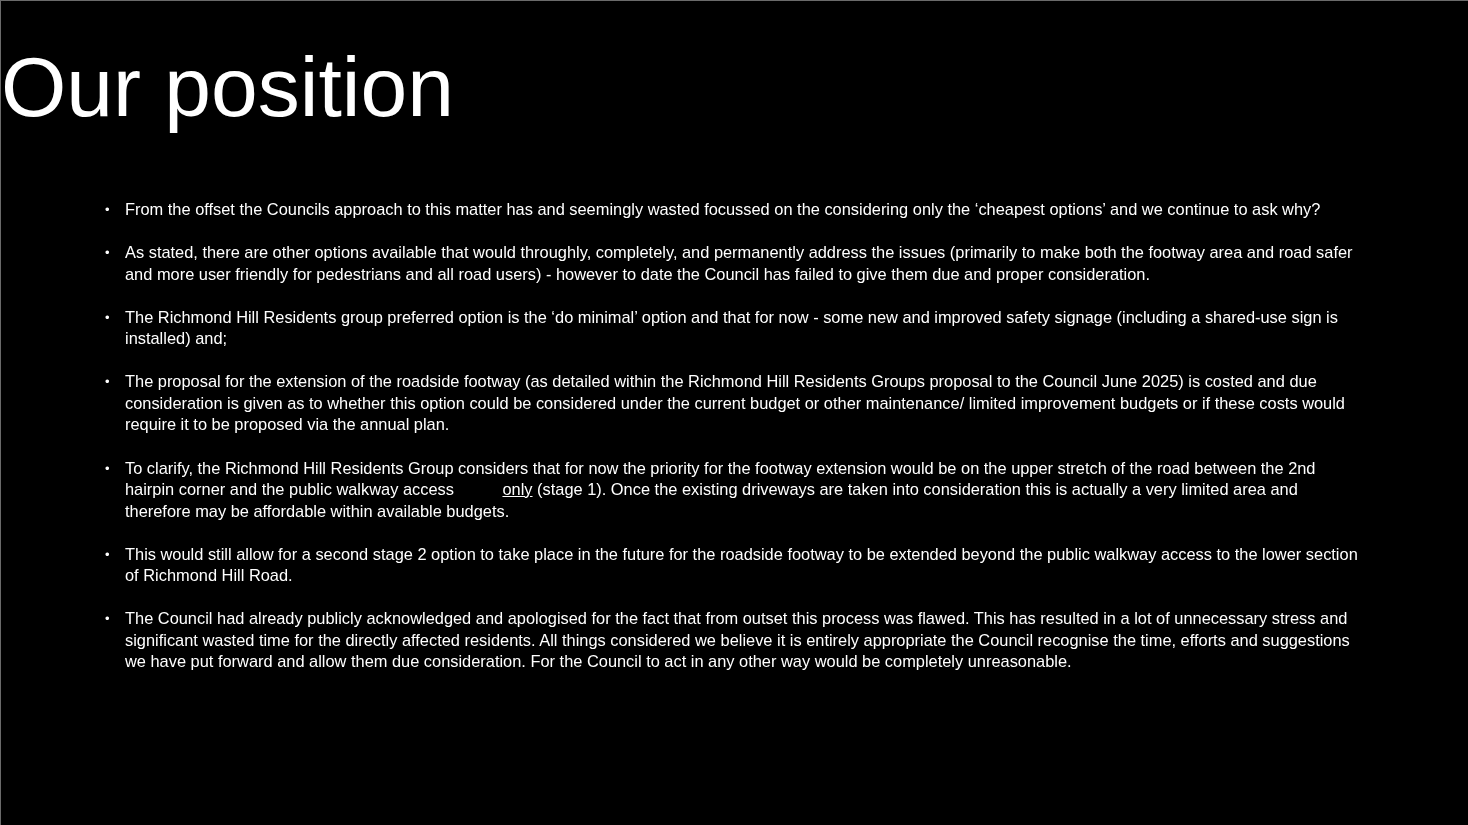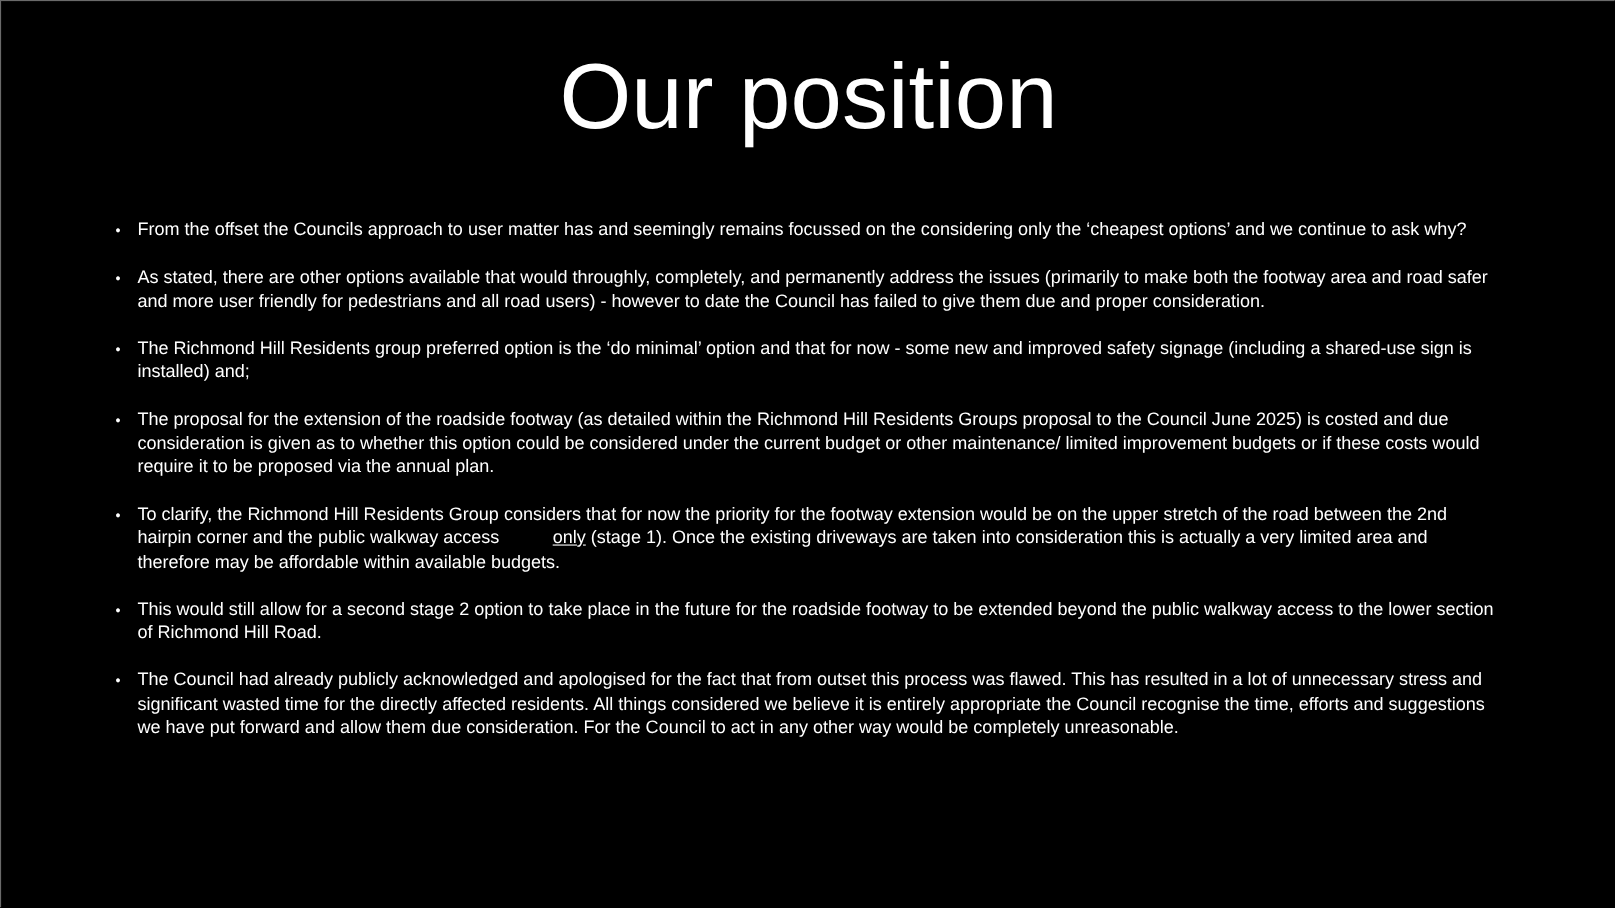--- a/index.html
+++ b/index.html
@@ -24,21 +24,20 @@
       background: #000000;
       box-sizing: border-box;
       border-top: 1px solid #6a6a6a;
       border-left: 1px solid #6a6a6a;
     }
     .title {
       position: absolute;
       left: 0;
       top: 38px;
       width: 1468px;
-      text-align: center;
       font-size: 84px;
       line-height: 96px;
       font-weight: normal;
       letter-spacing: 0px;
       margin: 0;
       color: #ffffff;
     }
     .bullets {
       position: absolute;
       left: 104px;
@@ -72,21 +71,21 @@
   </style>
 </head>
 <body>
 
 <div class="slide">
   <h1 class="title">Our position</h1>
 
   <ul class="bullets">
     <li class="bullet-item">
       <span class="bullet-dot">•</span>
-      <span>From the offset the Councils approach to user matter has and seemingly remains focussed on the considering only the ‘cheapest options’ and we continue to ask why?</span>
+      <span>From the offset the Councils approach to this matter has and seemingly wasted focussed on the considering only the ‘cheapest options’ and we continue to ask why?</span>
     </li>
     <li class="bullet-item">
       <span class="bullet-dot">•</span>
       <span>As stated, there are other options available that would throughly, completely, and permanently address the issues (primarily to make both the footway area and road safer and more user friendly for pedestrians and all road users) - however to date the Council has failed to give them due and proper consideration.</span>
     </li>
     <li class="bullet-item">
       <span class="bullet-dot">•</span>
       <span>The Richmond Hill Residents group preferred option is the ‘do minimal’ option and that for now - some new and improved safety signage (including a shared-use sign is installed) and;</span>
     </li>
     <li class="bullet-item">

